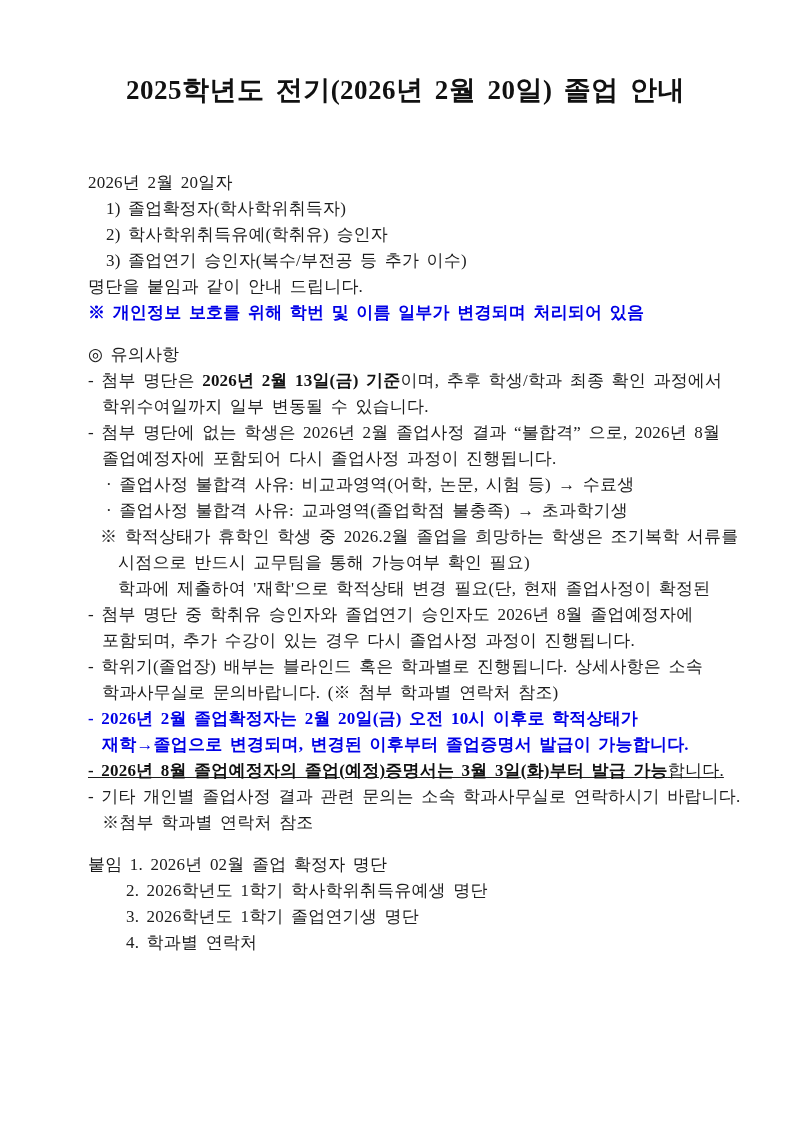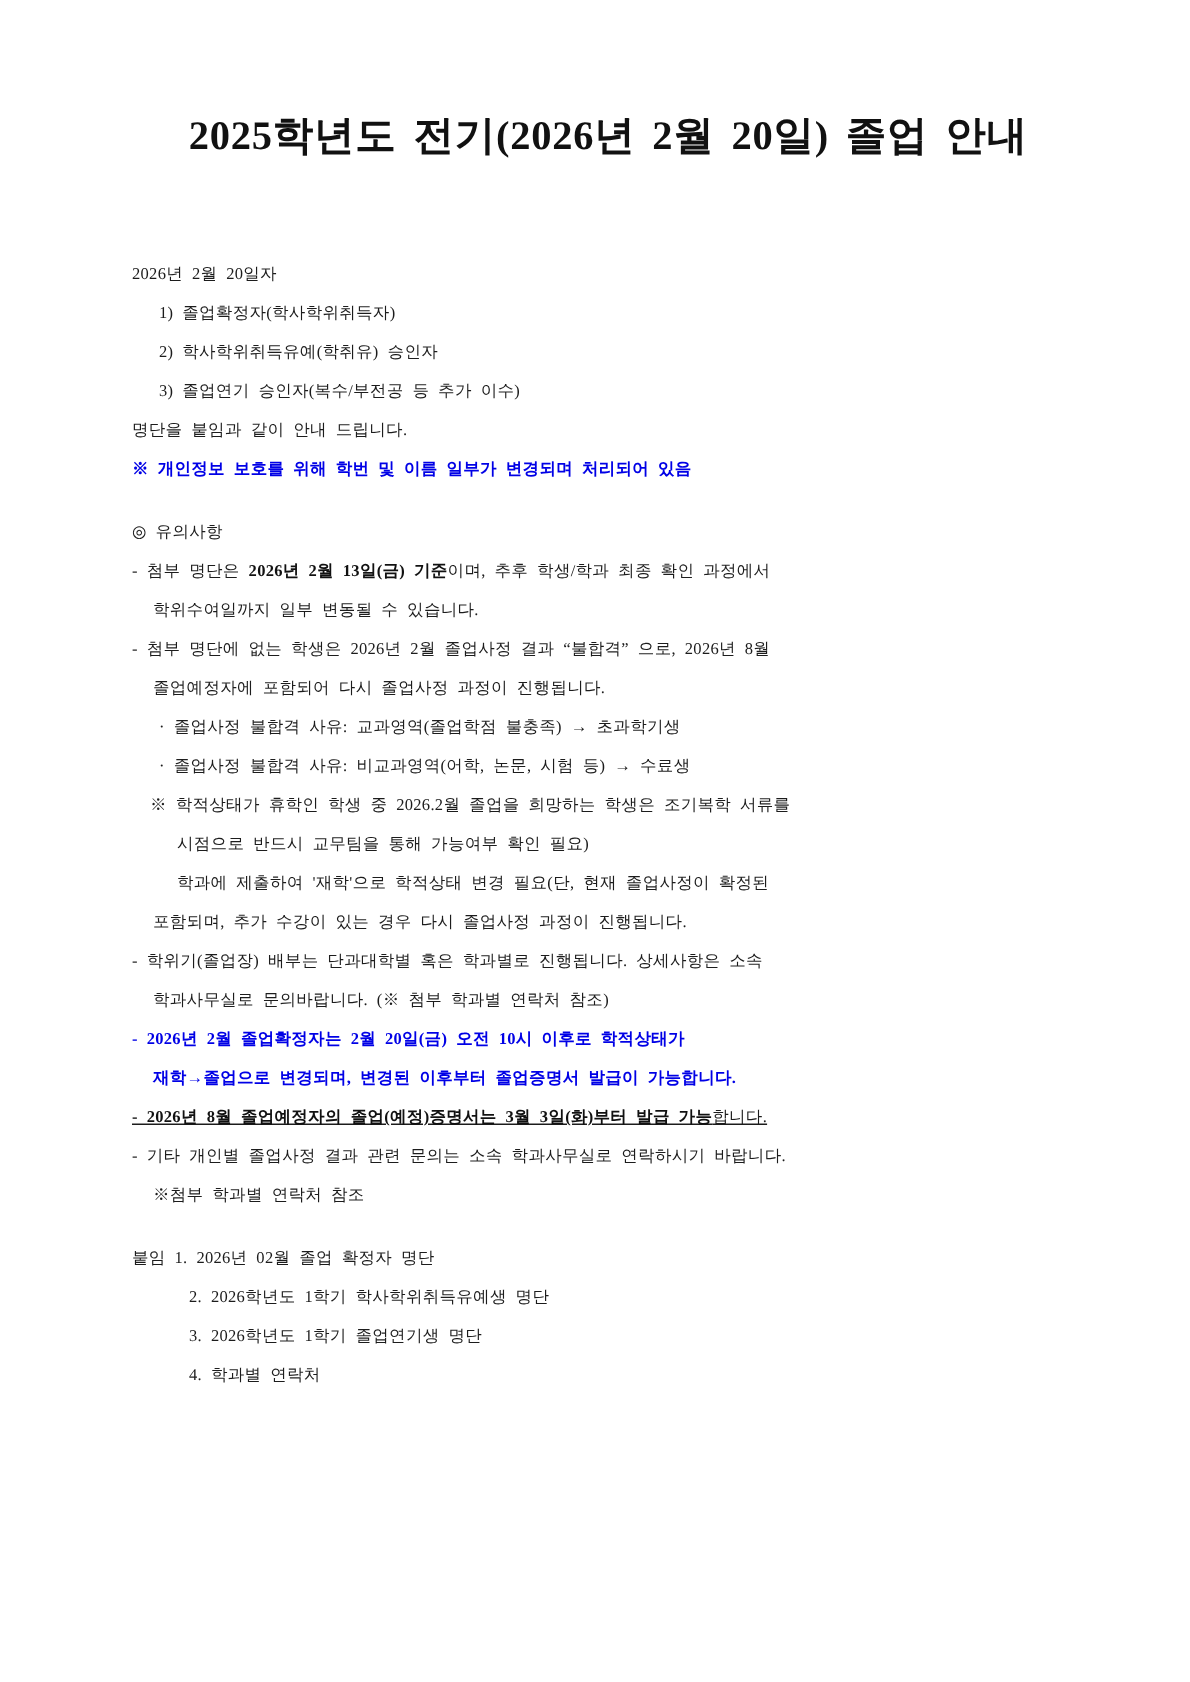--- a/index.html
+++ b/index.html
@@ -22,21 +22,21 @@
     margin: 0 0 62px 0;
     text-align: center;
     font-size: 27px;
     font-weight: 700;
     letter-spacing: 0.5px;
     word-spacing: 4px;
     color: #111111;
     white-space: nowrap;
   }
   .doc-body {
-    font-size: 11px;
+    font-size: 17px;
     line-height: 26px;
   }
   .line {
     white-space: nowrap;
     letter-spacing: 0.2px;
     word-spacing: 3px;
   }
   .line.gap {
     margin-top: 16px;
   }
@@ -54,27 +54,28 @@
       <div class="line" style="padding-left: 18px;"><span class="seg-normal">1) 졸업확정자(학사학위취득자)</span></div>
       <div class="line" style="padding-left: 18px;"><span class="seg-normal">2) 학사학위취득유예(학취유) 승인자</span></div>
       <div class="line" style="padding-left: 18px;"><span class="seg-normal">3) 졸업연기 승인자(복수/부전공 등 추가 이수)</span></div>
       <div class="line" style="padding-left: 0px;"><span class="seg-normal">명단을 붙임과 같이 안내 드립니다.</span></div>
       <div class="line" style="padding-left: 0px;"><span class="seg-blue-bold">※ 개인정보 보호를 위해 학번 및 이름 일부가 변경되며 처리되어 있음</span></div>
       <div class="line gap" style="padding-left: 0px;"><span class="seg-normal">◎ 유의사항</span></div>
       <div class="line" style="padding-left: 0px;"><span class="seg-normal">- 첨부 명단은 </span><span class="seg-bold">2026년 2월 13일(금) 기준</span><span class="seg-normal">이며, 추후 학생/학과 최종 확인 과정에서</span></div>
       <div class="line" style="padding-left: 14px;"><span class="seg-normal">학위수여일까지 일부 변동될 수 있습니다.</span></div>
       <div class="line" style="padding-left: 0px;"><span class="seg-normal">- 첨부 명단에 없는 학생은 2026년 2월 졸업사정 결과 “불합격” 으로, 2026년 8월</span></div>
       <div class="line" style="padding-left: 14px;"><span class="seg-normal">졸업예정자에 포함되어 다시 졸업사정 과정이 진행됩니다.</span></div>
+      <div class="line" style="padding-left: 18px;"><span class="seg-normal">· 졸업사정 불합격 사유: 비교과영역(어학, 논문, 시험 등) → 수료생</span></div>
       <div class="line" style="padding-left: 18px;"><span class="seg-normal">· 졸업사정 불합격 사유: 교과영역(졸업학점 불충족) → 초과학기생</span></div>
-      <div class="line" style="padding-left: 18px;"><span class="seg-normal">· 졸업사정 불합격 사유: 비교과영역(어학, 논문, 시험 등) → 수료생</span></div>
       <div class="line" style="padding-left: 12px;"><span class="seg-normal">※ 학적상태가 휴학인 학생 중 2026.2월 졸업을 희망하는 학생은 조기복학 서류를</span></div>
       <div class="line" style="padding-left: 30px;"><span class="seg-normal">시점으로 반드시 교무팀을 통해 가능여부 확인 필요)</span></div>
       <div class="line" style="padding-left: 30px;"><span class="seg-normal">학과에 제출하여 '재학'으로 학적상태 변경 필요(단, 현재 졸업사정이 확정된</span></div>
+      <div class="line" style="padding-left: 0px;"><span class="seg-normal">- 첨부 명단 중 학취유 승인자와 졸업연기 승인자도 2026년 8월 졸업예정자에</span></div>
       <div class="line" style="padding-left: 14px;"><span class="seg-normal">포함되며, 추가 수강이 있는 경우 다시 졸업사정 과정이 진행됩니다.</span></div>
-      <div class="line" style="padding-left: 0px;"><span class="seg-normal">- 학위기(졸업장) 배부는 단과대학별 혹은 학과별로 진행됩니다. 상세사항은 소속</span></div>
+      <div class="line" style="padding-left: 0px;"><span class="seg-normal">- 학위기(졸업장) 배부는 블라인드 혹은 학과별로 진행됩니다. 상세사항은 소속</span></div>
       <div class="line" style="padding-left: 14px;"><span class="seg-normal">학과사무실로 문의바랍니다. (※ 첨부 학과별 연락처 참조)</span></div>
       <div class="line" style="padding-left: 0px;"><span class="seg-blue-bold">- 2026년 2월 졸업확정자는 2월 20일(금) 오전 10시 이후로 학적상태가</span></div>
       <div class="line" style="padding-left: 14px;"><span class="seg-blue-bold">재학→졸업으로 변경되며, 변경된 이후부터 졸업증명서 발급이 가능합니다.</span></div>
       <div class="line" style="padding-left: 0px; text-decoration: underline;"><span class="seg-bold">- 2026년 8월 졸업예정자의 졸업(예정)증명서는 3월 3일(화)부터 발급 가능</span><span class="seg-normal">합니다.</span></div>
       <div class="line" style="padding-left: 0px;"><span class="seg-normal">- 기타 개인별 졸업사정 결과 관련 문의는 소속 학과사무실로 연락하시기 바랍니다.</span></div>
       <div class="line" style="padding-left: 14px;"><span class="seg-normal">※첨부 학과별 연락처 참조</span></div>
       <div class="line gap" style="padding-left: 0px;"><span class="seg-normal">붙임 1. 2026년 02월 졸업 확정자 명단</span></div>
       <div class="line" style="padding-left: 38px;"><span class="seg-normal">2. 2026학년도 1학기 학사학위취득유예생 명단</span></div>
       <div class="line" style="padding-left: 38px;"><span class="seg-normal">3. 2026학년도 1학기 졸업연기생 명단</span></div>
       <div class="line" style="padding-left: 38px;"><span class="seg-normal">4. 학과별 연락처</span></div>

